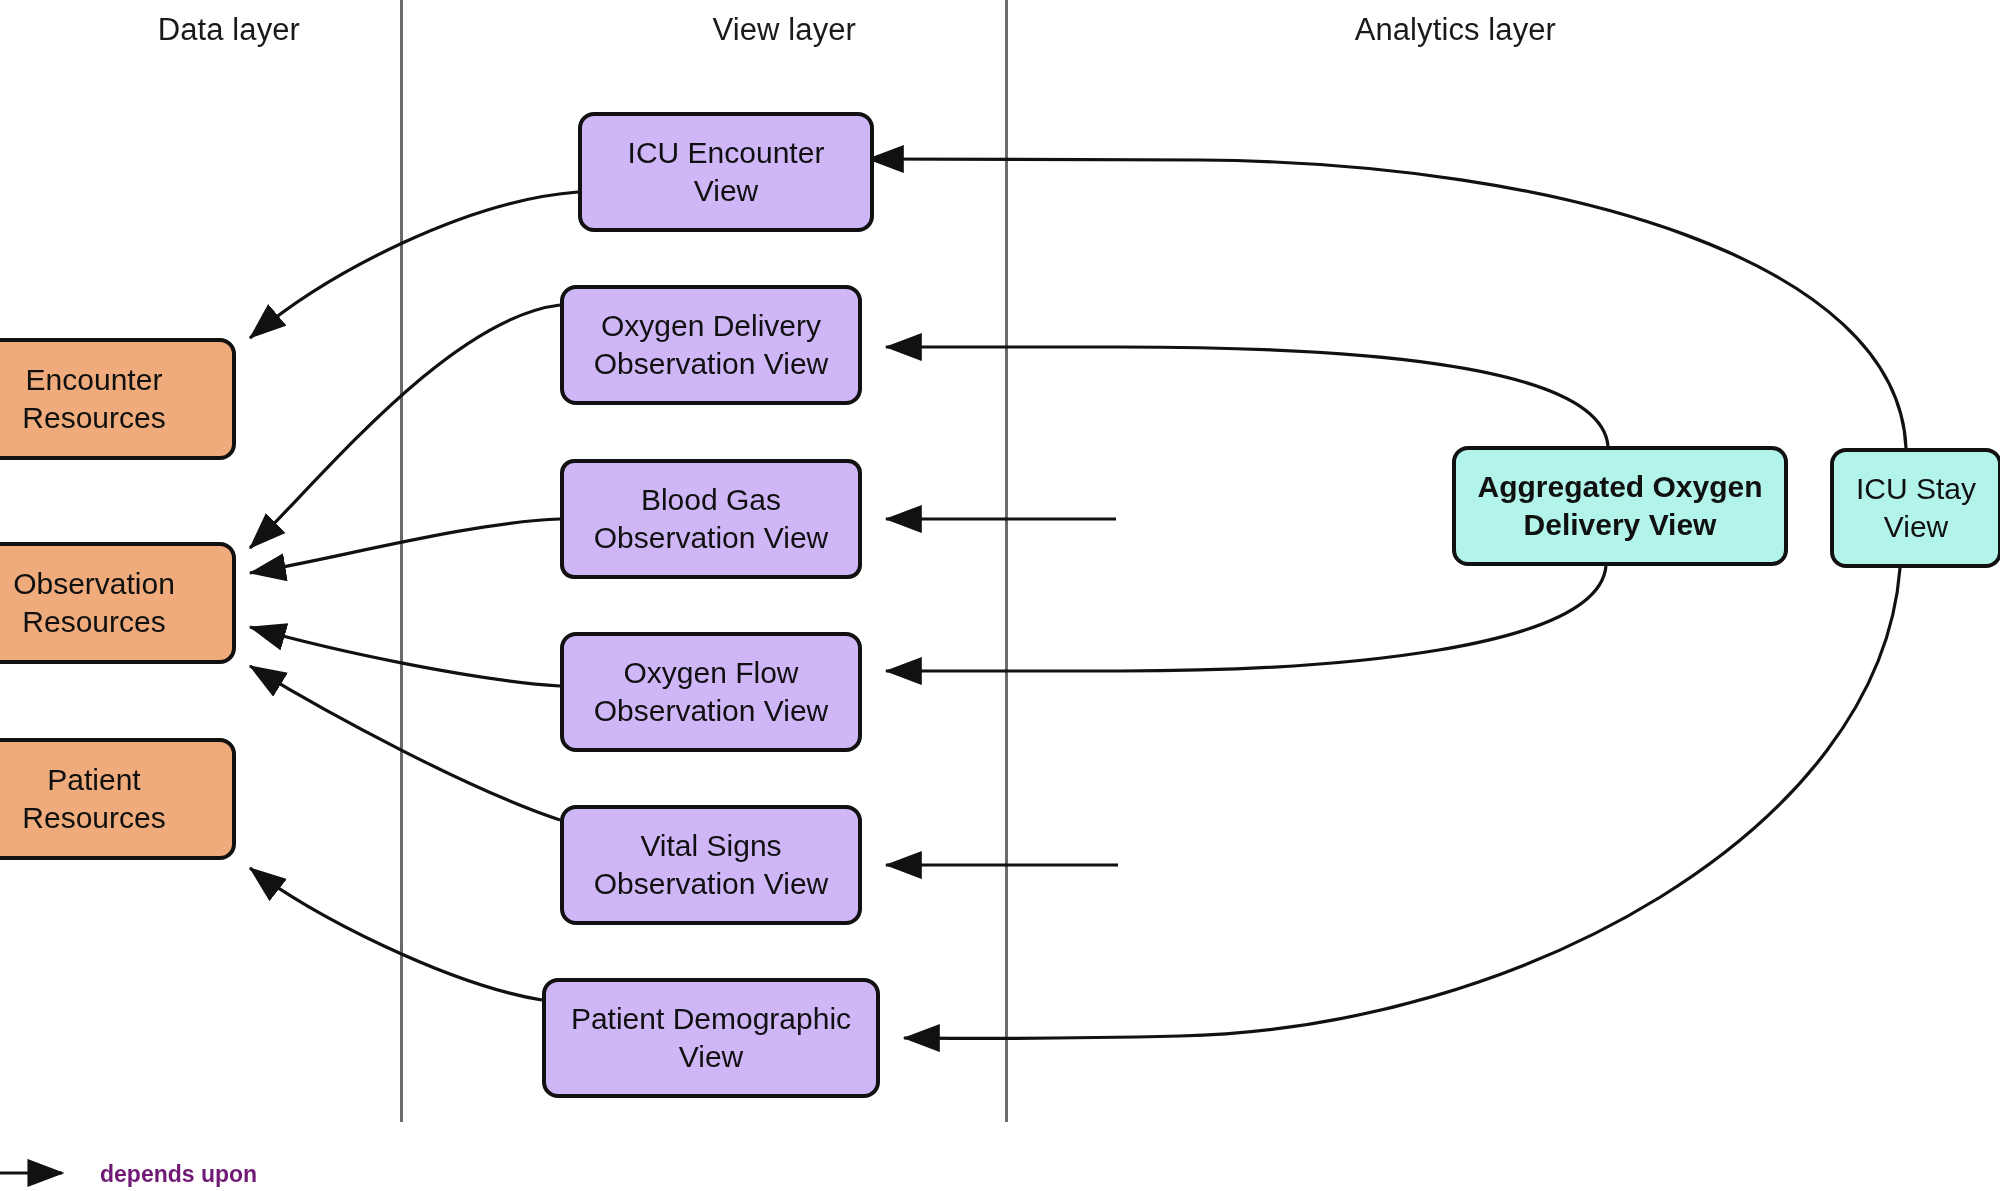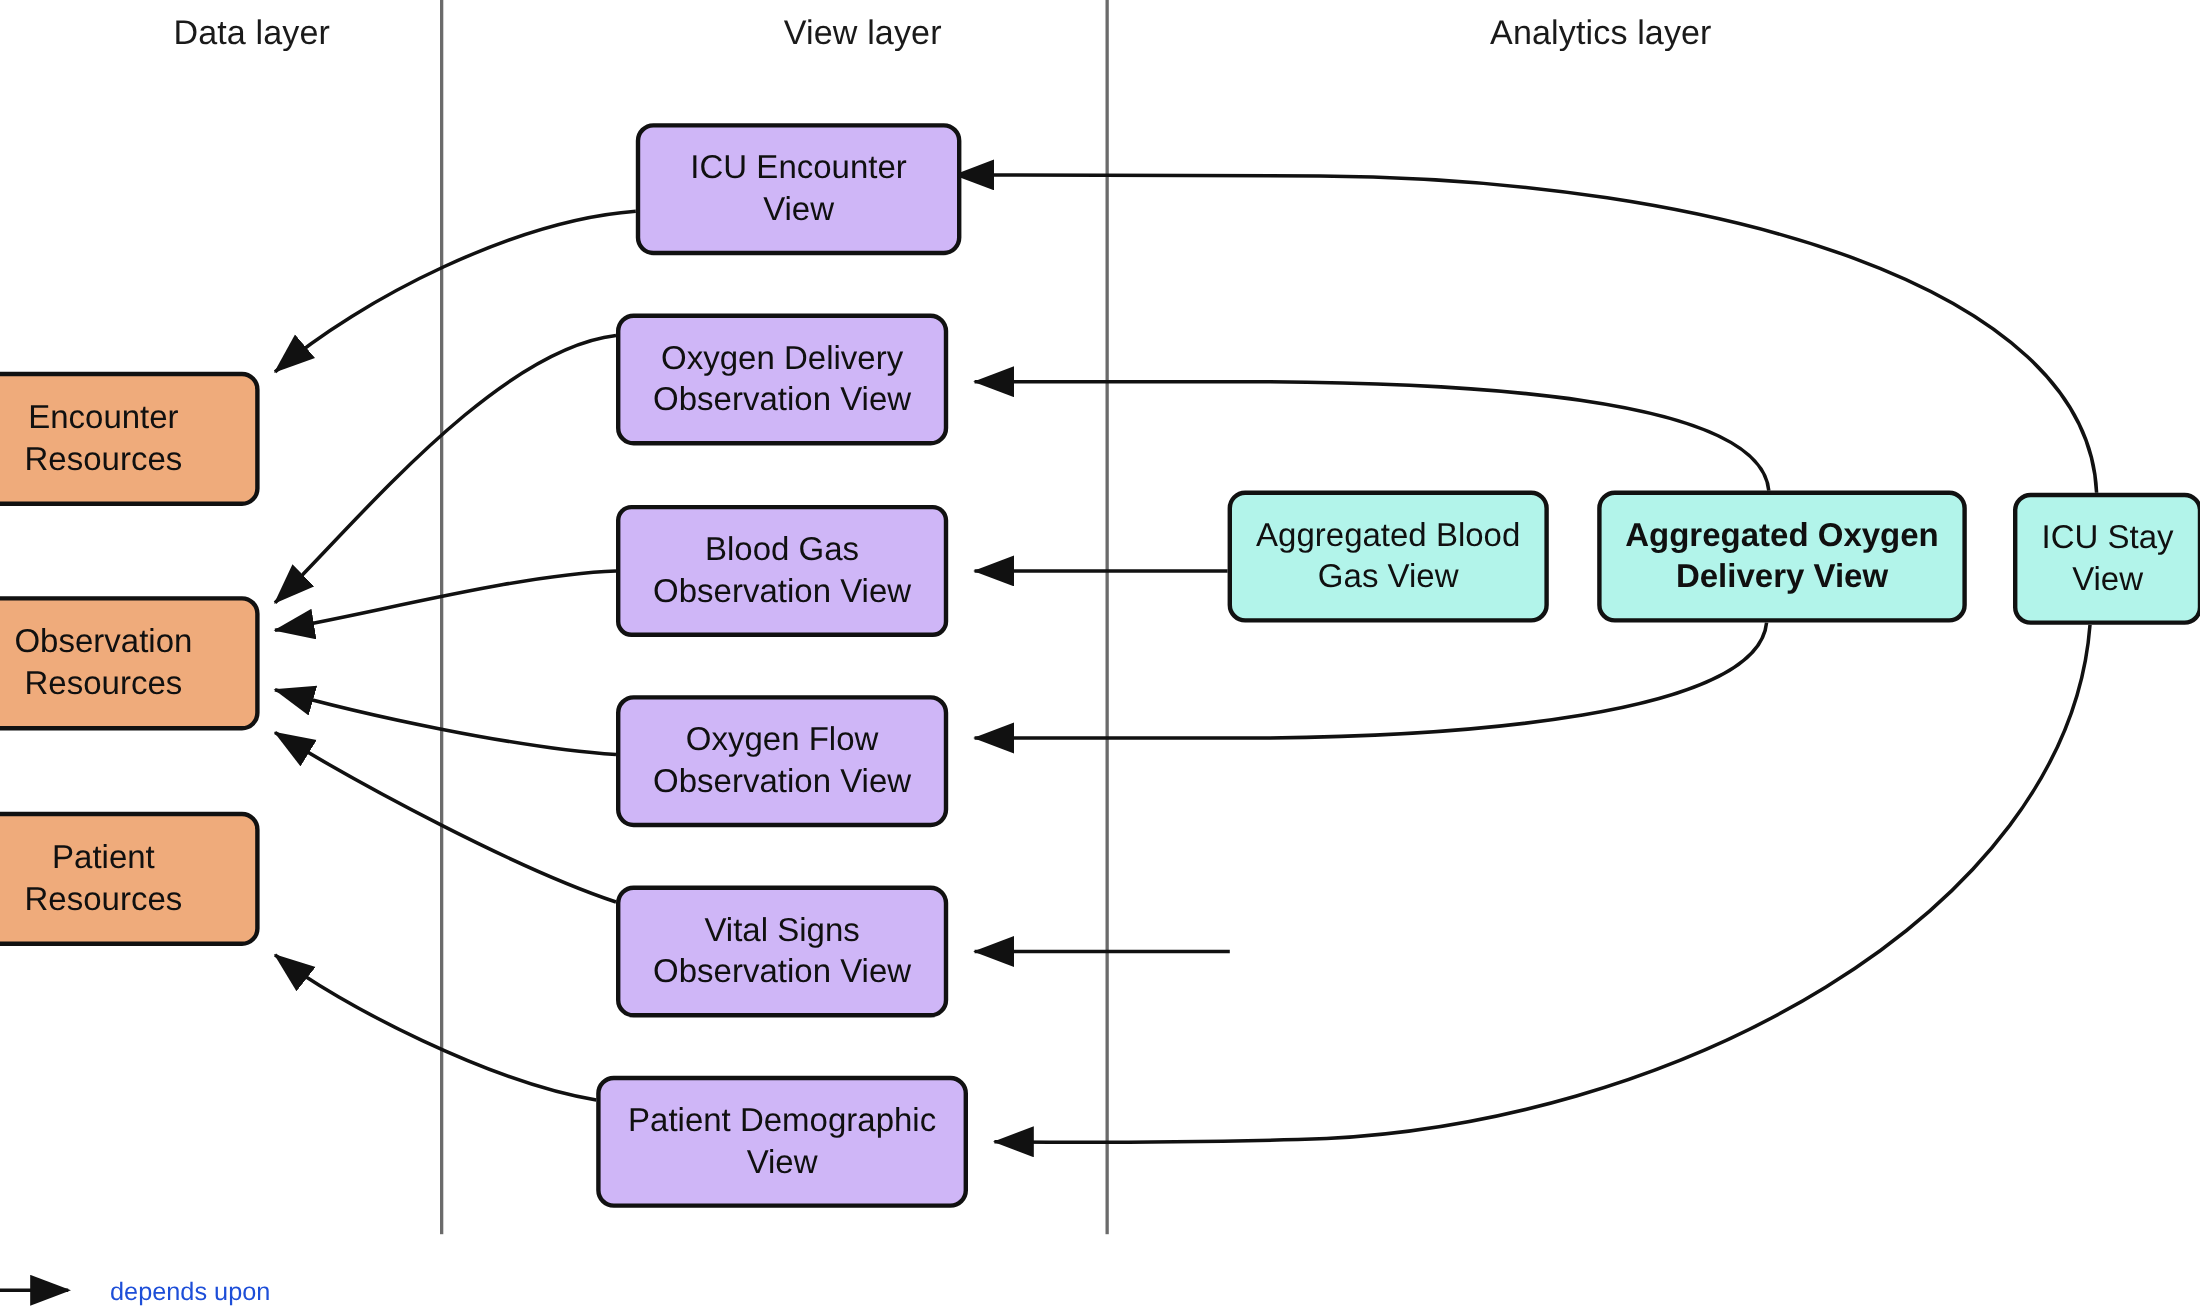--- a/index.html
+++ b/index.html
@@ -60,22 +60,23 @@
 
   .legend {
     position: absolute;
     display: flex;
     align-items: center;
     gap: 0px;
   }
   .legend-label {
     position: absolute;
     font-size: 23px;
-    color: #1d4ed8;
+    color: #701a75;
     white-space: nowrap;
+    font-weight: bold;
   }
 </style>
 </head>
 <body>
 
 <div id="canvas">
 
   <div class="divider" style="left:400px; top:0px; height:1122px;"></div>
   <div class="divider" style="left:1005px; top:0px; height:1122px;"></div>
 
@@ -121,22 +122,20 @@
 Observation View</div>
   <div class="node view-node" style="left:560px; top:459px; width:302px; height:120px;border-radius:14px;">Blood Gas
 Observation View</div>
   <div class="node view-node" style="left:560px; top:632px; width:302px; height:120px;">Oxygen Flow
 Observation View</div>
   <div class="node view-node" style="left:560px; top:805px; width:302px; height:120px;">Vital Signs
 Observation View</div>
   <div class="node view-node" style="left:542px; top:978px; width:338px; height:120px;text-align:center;">Patient Demographic
 View</div>
 
-  <div class="node an-node" style="left:1116px; top:446px; width:292px; height:120px;">Aggregated Blood
-Gas View</div>
   <div class="node an-node" style="left:1452px; top:446px; width:336px; height:120px;font-weight:bold;">Aggregated Oxygen
 Delivery View</div>
   <div class="node an-node" style="left:1830px; top:448px; width:172px; height:120px;">ICU Stay
 View</div>
 
   <svg class="legend" style="left:0px; top:1150px; width:100px; height:46px;" viewBox="0 0 100 46">
     <defs>
       <marker id="ah2" markerWidth="13" markerHeight="13" refX="10.8" refY="4.4" orient="auto" markerUnits="strokeWidth">
         <path d="M0,0 L11.6,4.4 L0,8.8 z" fill="#111111"></path>
       </marker>

